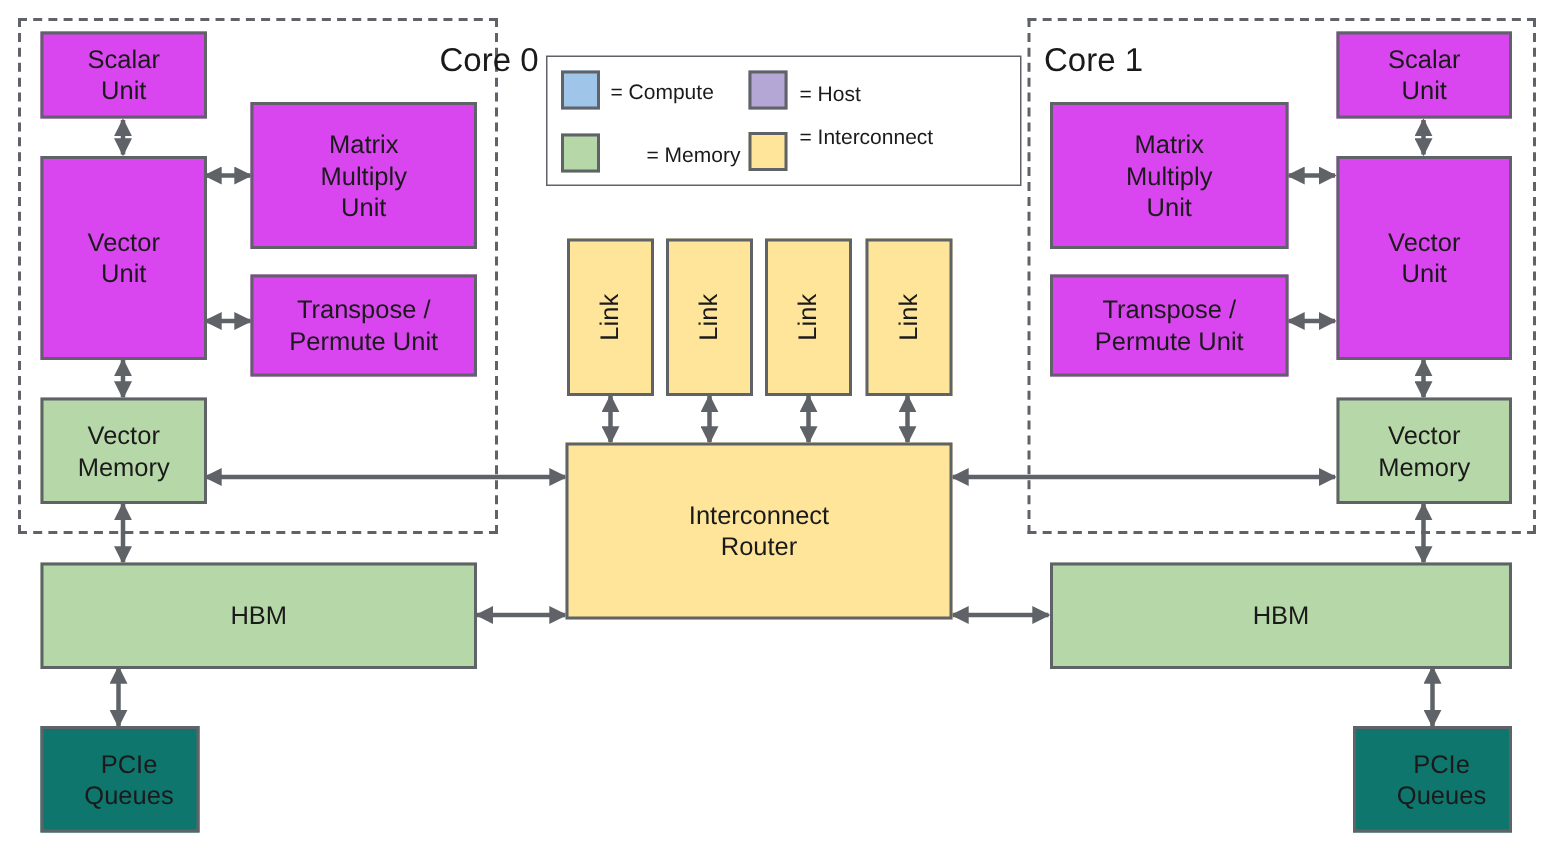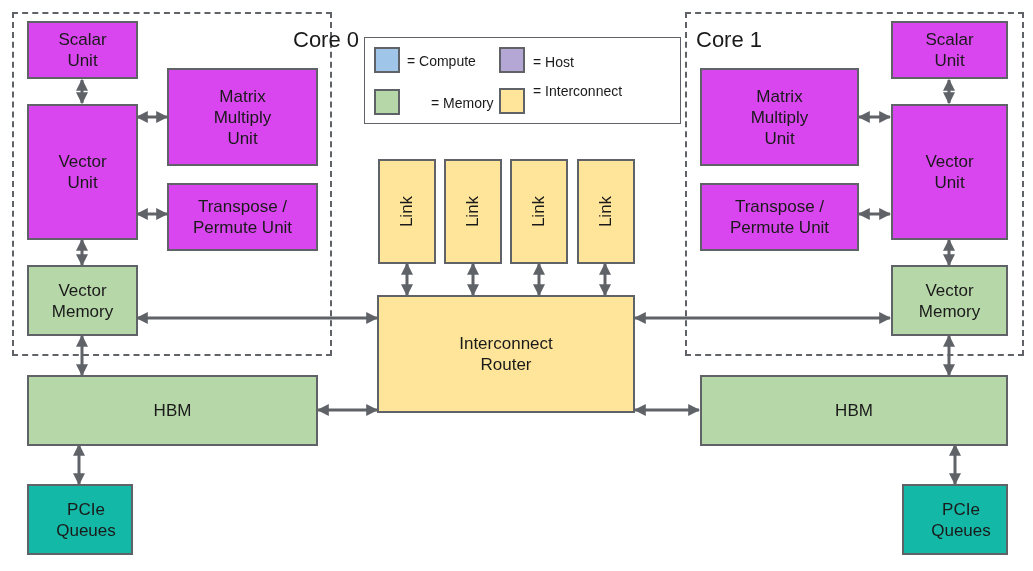--- a/index.html
+++ b/index.html
@@ -3,21 +3,21 @@
   <meta charset="utf-8">
   <style>
     html, body { margin: 0; padding: 0; background: #ffffff; }
     body { width: 1033px; height: 571px; position: relative; overflow: hidden;
            font-family: "Liberation Sans", sans-serif; color: #1a1a1a; }
     .box { position: absolute; box-sizing: border-box; border: 2px solid #5f6368;
            display: flex; align-items: center; justify-content: center; text-align: center;
            font-size: 17px; line-height: 21px; white-space: pre-line; }
     .compute { background: #d946ef; }
     .memory { background: #b6d7a8; }
-    .host { background: #14b8a6; padding-left: 12px; }
+    .host { background: #0f766e; padding-left: 12px; }
     .interconnect { background: #ffe599; }
     .core { position: absolute; box-sizing: border-box; border: 2px dashed #5f6368; }
     .core-label { position: absolute; font-size: 22px; }
     .link-text { transform: rotate(-90deg); white-space: nowrap; }
     .legend { position: absolute; left: 364px; top: 37px; width: 317px; height: 87px;
               box-sizing: border-box; border: 1px solid #5f6368; background: #fff; }
     .legend-swatch { position: absolute; width: 26px; height: 26px; box-sizing: border-box;
                      border: 2px solid #5f6368; }
     .legend-text { position: absolute; font-size: 14px; line-height: 16px; }
     svg.wires { position: absolute; left: 0; top: 0; }

